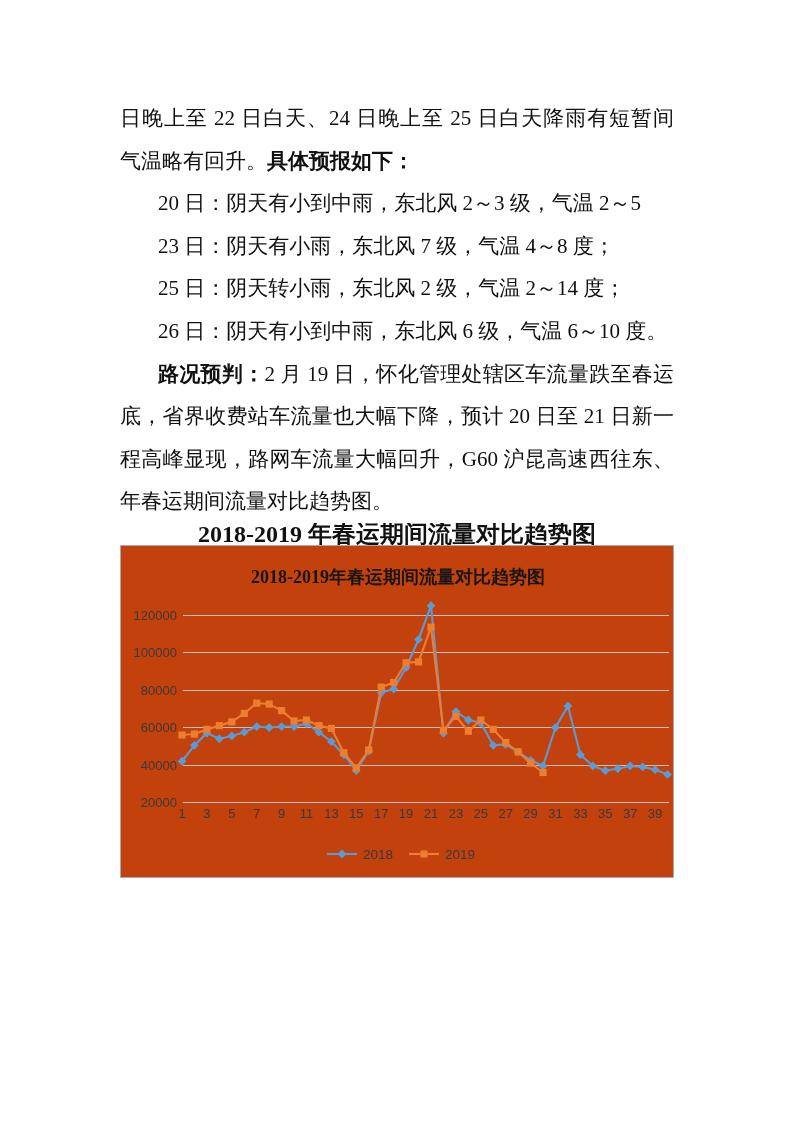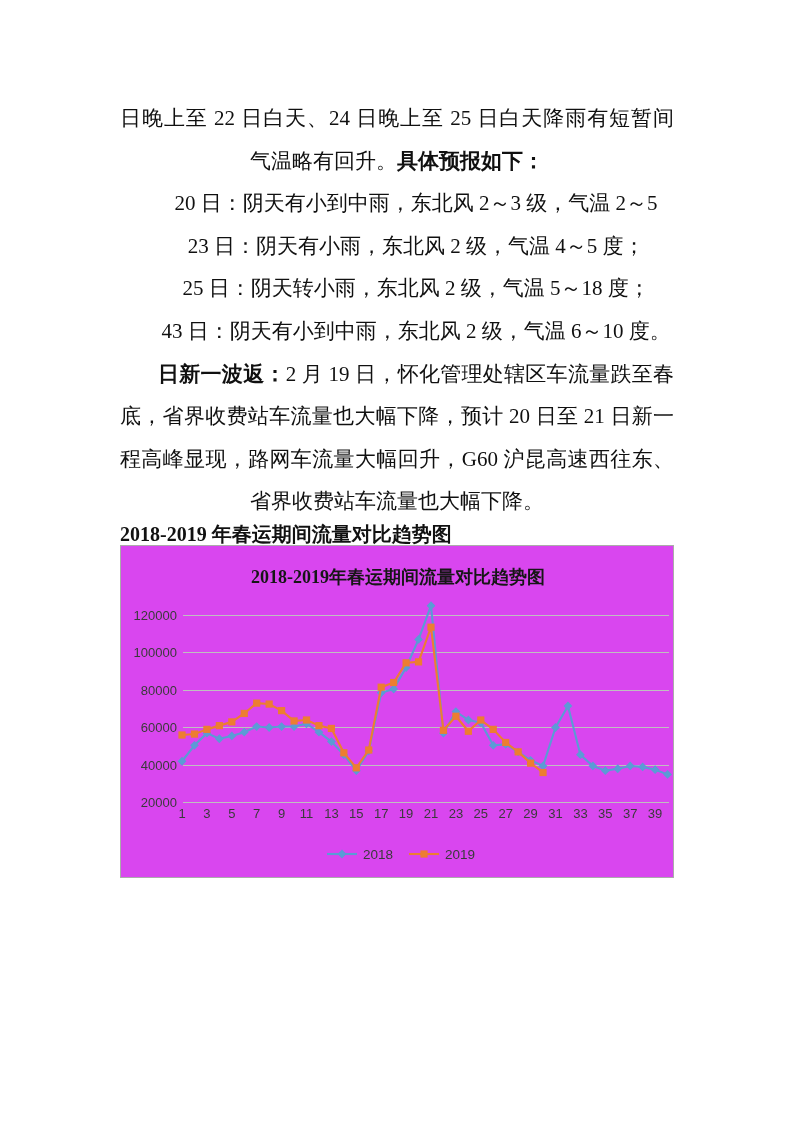--- a/index.html
+++ b/index.html
@@ -16,66 +16,66 @@
     margin:0 119px 0 120px;
     width:554px;
   }
   .line{
     font-size:21px;
     height:42.6px;
     line-height:42.6px;
     overflow:hidden;
     white-space:normal;
     color:#101010;
-    text-align:center;
   }
   .line.justify{
     text-align:justify;
     text-align-last:justify;
   }
   .line.indent{ padding-left:38px; }
   .line.tindent{ text-indent:38px; }
   .b{ font-weight:700; }
   .caption{
-    font-size:20px;
+    font-size:24px;
     font-weight:700;
     height:22.5px;
     line-height:22.5px;
+    text-align:center;
     overflow:hidden;
   }
   .chart-frame{
     margin-top:0px;
     width:552px;height:331px;
     border:1px solid #ababab;
-    background:#d946ef;
+    background:#c2410c;
   }
   
   .ax{ font-family:"Liberation Sans","DejaVu Sans",sans-serif; font-size:13px; fill:#3a3a3a; }
   .lg{ font-family:"Liberation Sans","DejaVu Sans",sans-serif; font-size:13.5px; fill:#3a3a3a; }
   .ct{ font-family:"Liberation Serif","DejaVu Serif",serif; font-size:18px; font-weight:700; fill:#161616; }
 </style>
 </head>
 <body>
 
 <div id="page">
   <div class="text-col">
 
     <div class="line justify">日晚上至 22 日白天、24 日晚上至 25 日白天降雨有短暂间歇，</div>
 
     <div class="line"><span>气温略有回升。</span><span class="b">具体预报如下：</span></div>
 
     <div class="line indent">20 日：阴天有小到中雨，东北风 2～3 级，气温 2～5 度；</div>
-    <div class="line indent">23 日：阴天有小雨，东北风 2 级，气温 4～5 度；</div>
-    <div class="line indent">25 日：阴天转小雨，东北风 2 级，气温 5～18 度；</div>
-    <div class="line indent">43 日：阴天有小到中雨，东北风 2 级，气温 6～10 度。</div>
-
-    <div class="line justify tindent"><span class="b">日新一波返：</span><span>2 月 19 日，怀化管理处辖区车流量跌至春运谷</span></div>
+    <div class="line indent">23 日：阴天有小雨，东北风 7 级，气温 4～8 度；</div>
+    <div class="line indent">25 日：阴天转小雨，东北风 2 级，气温 2～14 度；</div>
+    <div class="line indent">26 日：阴天有小到中雨，东北风 6 级，气温 6～10 度。</div>
+
+    <div class="line justify tindent"><span class="b">路况预判：</span><span>2 月 19 日，怀化管理处辖区车流量跌至春运谷</span></div>
     <div class="line justify">底，省界收费站车流量也大幅下降，预计 20 日至 21 日新一波返</div>
     <div class="line justify">程高峰显现，路网车流量大幅回升，G60 沪昆高速西往东、G65</div>
-    <div class="line">省界收费站车流量也大幅下降。</div>
+    <div class="line">年春运期间流量对比趋势图。</div>
 
     <div class="caption">2018-2019 年春运期间流量对比趋势图</div>
 
     <div class="chart-frame">
       <svg width="552" height="331" viewBox="0 0 552 331" xmlns="http://www.w3.org/2000/svg">
           <text x="277" y="37" text-anchor="middle" class="ct">2018-2019年春运期间流量对比趋势图</text>
           <g shape-rendering="crispEdges">
             <line x1="62" x2="548" y1="256.5" y2="256.5" stroke="#bfbfbf" stroke-width="1"></line>
             <line x1="62" x2="548" y1="219" y2="219" stroke="#bfbfbf" stroke-width="1"></line>
             <line x1="62" x2="548" y1="181.5" y2="181.5" stroke="#bfbfbf" stroke-width="1"></line>

